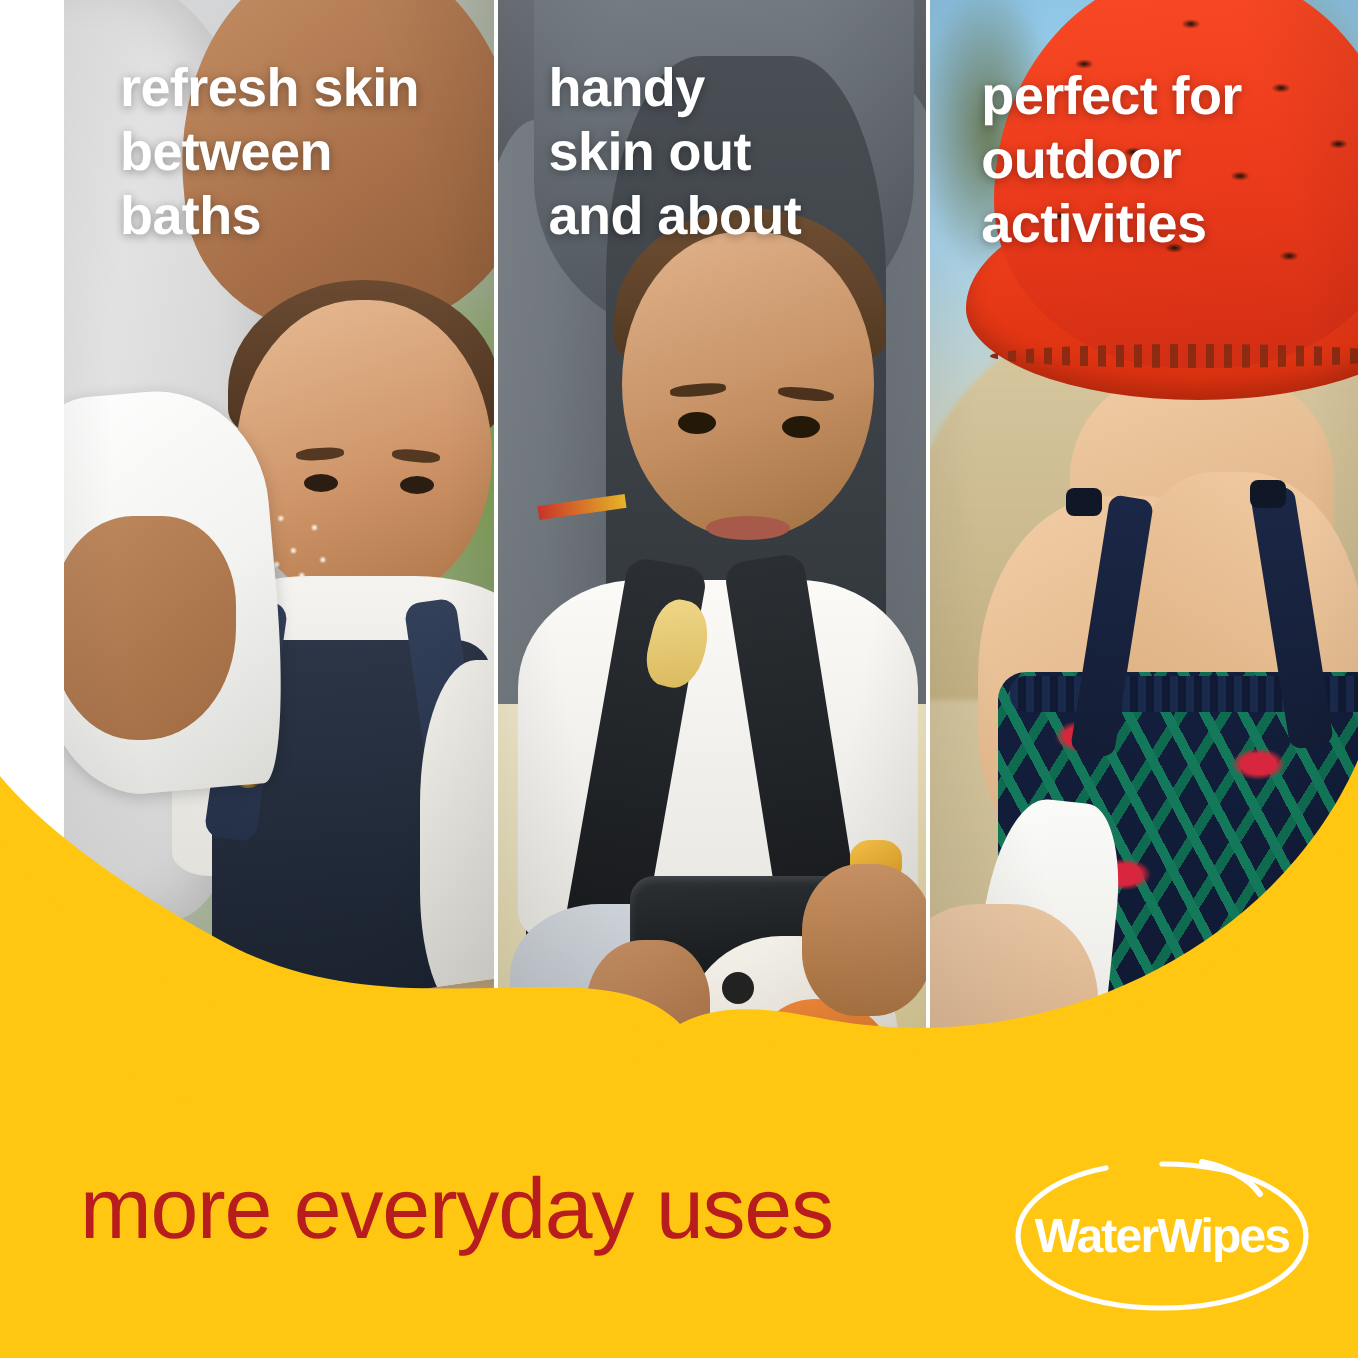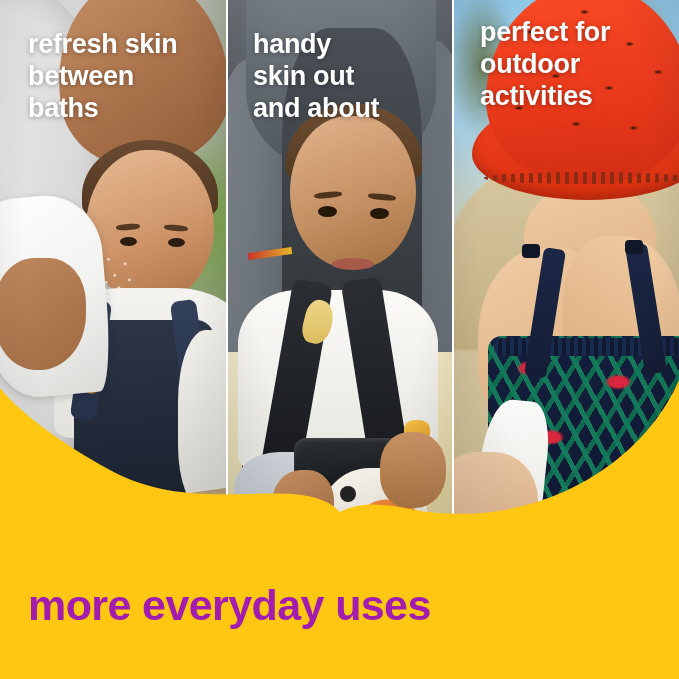--- a/index.html
+++ b/index.html
@@ -12,20 +12,21 @@
     overflow:hidden;
     background:#FFC712;
   }
 
   
   .photos {
     position:absolute; left:0; top:0;
     width:679px; height:560px;
     display:flex;
     background:#ffffff;
+    padding-left:32px;
   }
   .panel {
     position:relative;
     height:100%;
     overflow:hidden;
     background:#cfcfcf;
   }
   .panel.p1 { width:226px; }
   .gapline   { width:2px; background:#ffffff; height:100%; flex:0 0 2px; }
   .panel.p2 { width:224px; }
@@ -395,24 +396,24 @@
     text-shadow:0 1px 5px rgba(0,0,0,.35);
     white-space:pre-line;
   }
   .cap1 { left:28px;  top:28px; }
 
   
   .band {
     position:absolute; left:0; bottom:0; width:679px; height:119px;
   }
   .headline {
-    position:absolute; left:28px; top:24px;
-    color:#a21caf;
+    position:absolute; left:40px; top:24px;
+    color:#b91c1c;
     font-size:43px;
-    font-weight:700;
+    font-weight:400;
     letter-spacing:-.6px;
     line-height:1;
   }
   .logo {
     position:absolute; right:22px; top:14px;
     width:152px; height:88px;
   }
   .logo svg { display:block; width:100%; height:100%; }
   .logo-word {
     position:absolute; left:0; right:0; top:31px;
@@ -514,21 +515,21 @@
         <div class="dress"></div>
         <div class="elastic"></div>
         <div class="strapL2"></div>
         <div class="strapR2"></div>
         <div class="clipL"></div>
         <div class="clipR"></div>
         <div class="white-sleeve"></div>
         <div class="adultarm"></div>
         <div class="grain"></div>
       </div>
-      <div class="caption" style="position:absolute;left:26px;top:16px;">perfect for
+      <div class="caption" style="position:absolute;left:26px;top:32px;">perfect for
 outdoor
 activities</div>
     </div>
   </div>
 
   <svg class="yellow-mask" viewBox="0 0 679 679" preserveAspectRatio="none">
     <path d="M0,679 L679,679 L679,380
              C 640,470 530,530 415,510
              C 390,505 362,500 340,512
              C 300,470 200,520 110,470
@@ -536,15 +537,23 @@
     <path d="M0,420 C 40,478 130,530 230,520 C 300,513 330,512 341,512
              C 300,556 180,575 100,552 C 50,538 18,505 0,478 Z" fill="#FFC712"></path>
     <path d="M341,512 C 420,540 530,530 610,480 C 645,458 668,432 679,412
              L679,679 L341,679 Z" fill="#FFC712"></path>
     <rect x="0" y="560" width="679" height="119" fill="#FFC712"></rect>
   </svg>
 
   <div class="band">
     <div class="headline">more everyday uses</div>
 
+    <div class="logo">
+      <svg viewBox="0 0 152 88">
+        <path d="M76,8 C 118,8 148,24 148,44 C 148,64 118,80 76,80
+                 C 34,80 4,64 4,44 C 4,28 22,15 48,10" fill="none" stroke="#ffffff" stroke-width="2.6" stroke-linecap="round"></path>
+        <path d="M96,7 C 110,10 120,16 125,23" fill="none" stroke="#ffffff" stroke-width="3" stroke-linecap="round"></path>
+      </svg>
+      <div class="logo-word">WaterWipes</div>
+    </div>
   </div>
 
 </div>
 
 </body></html>

